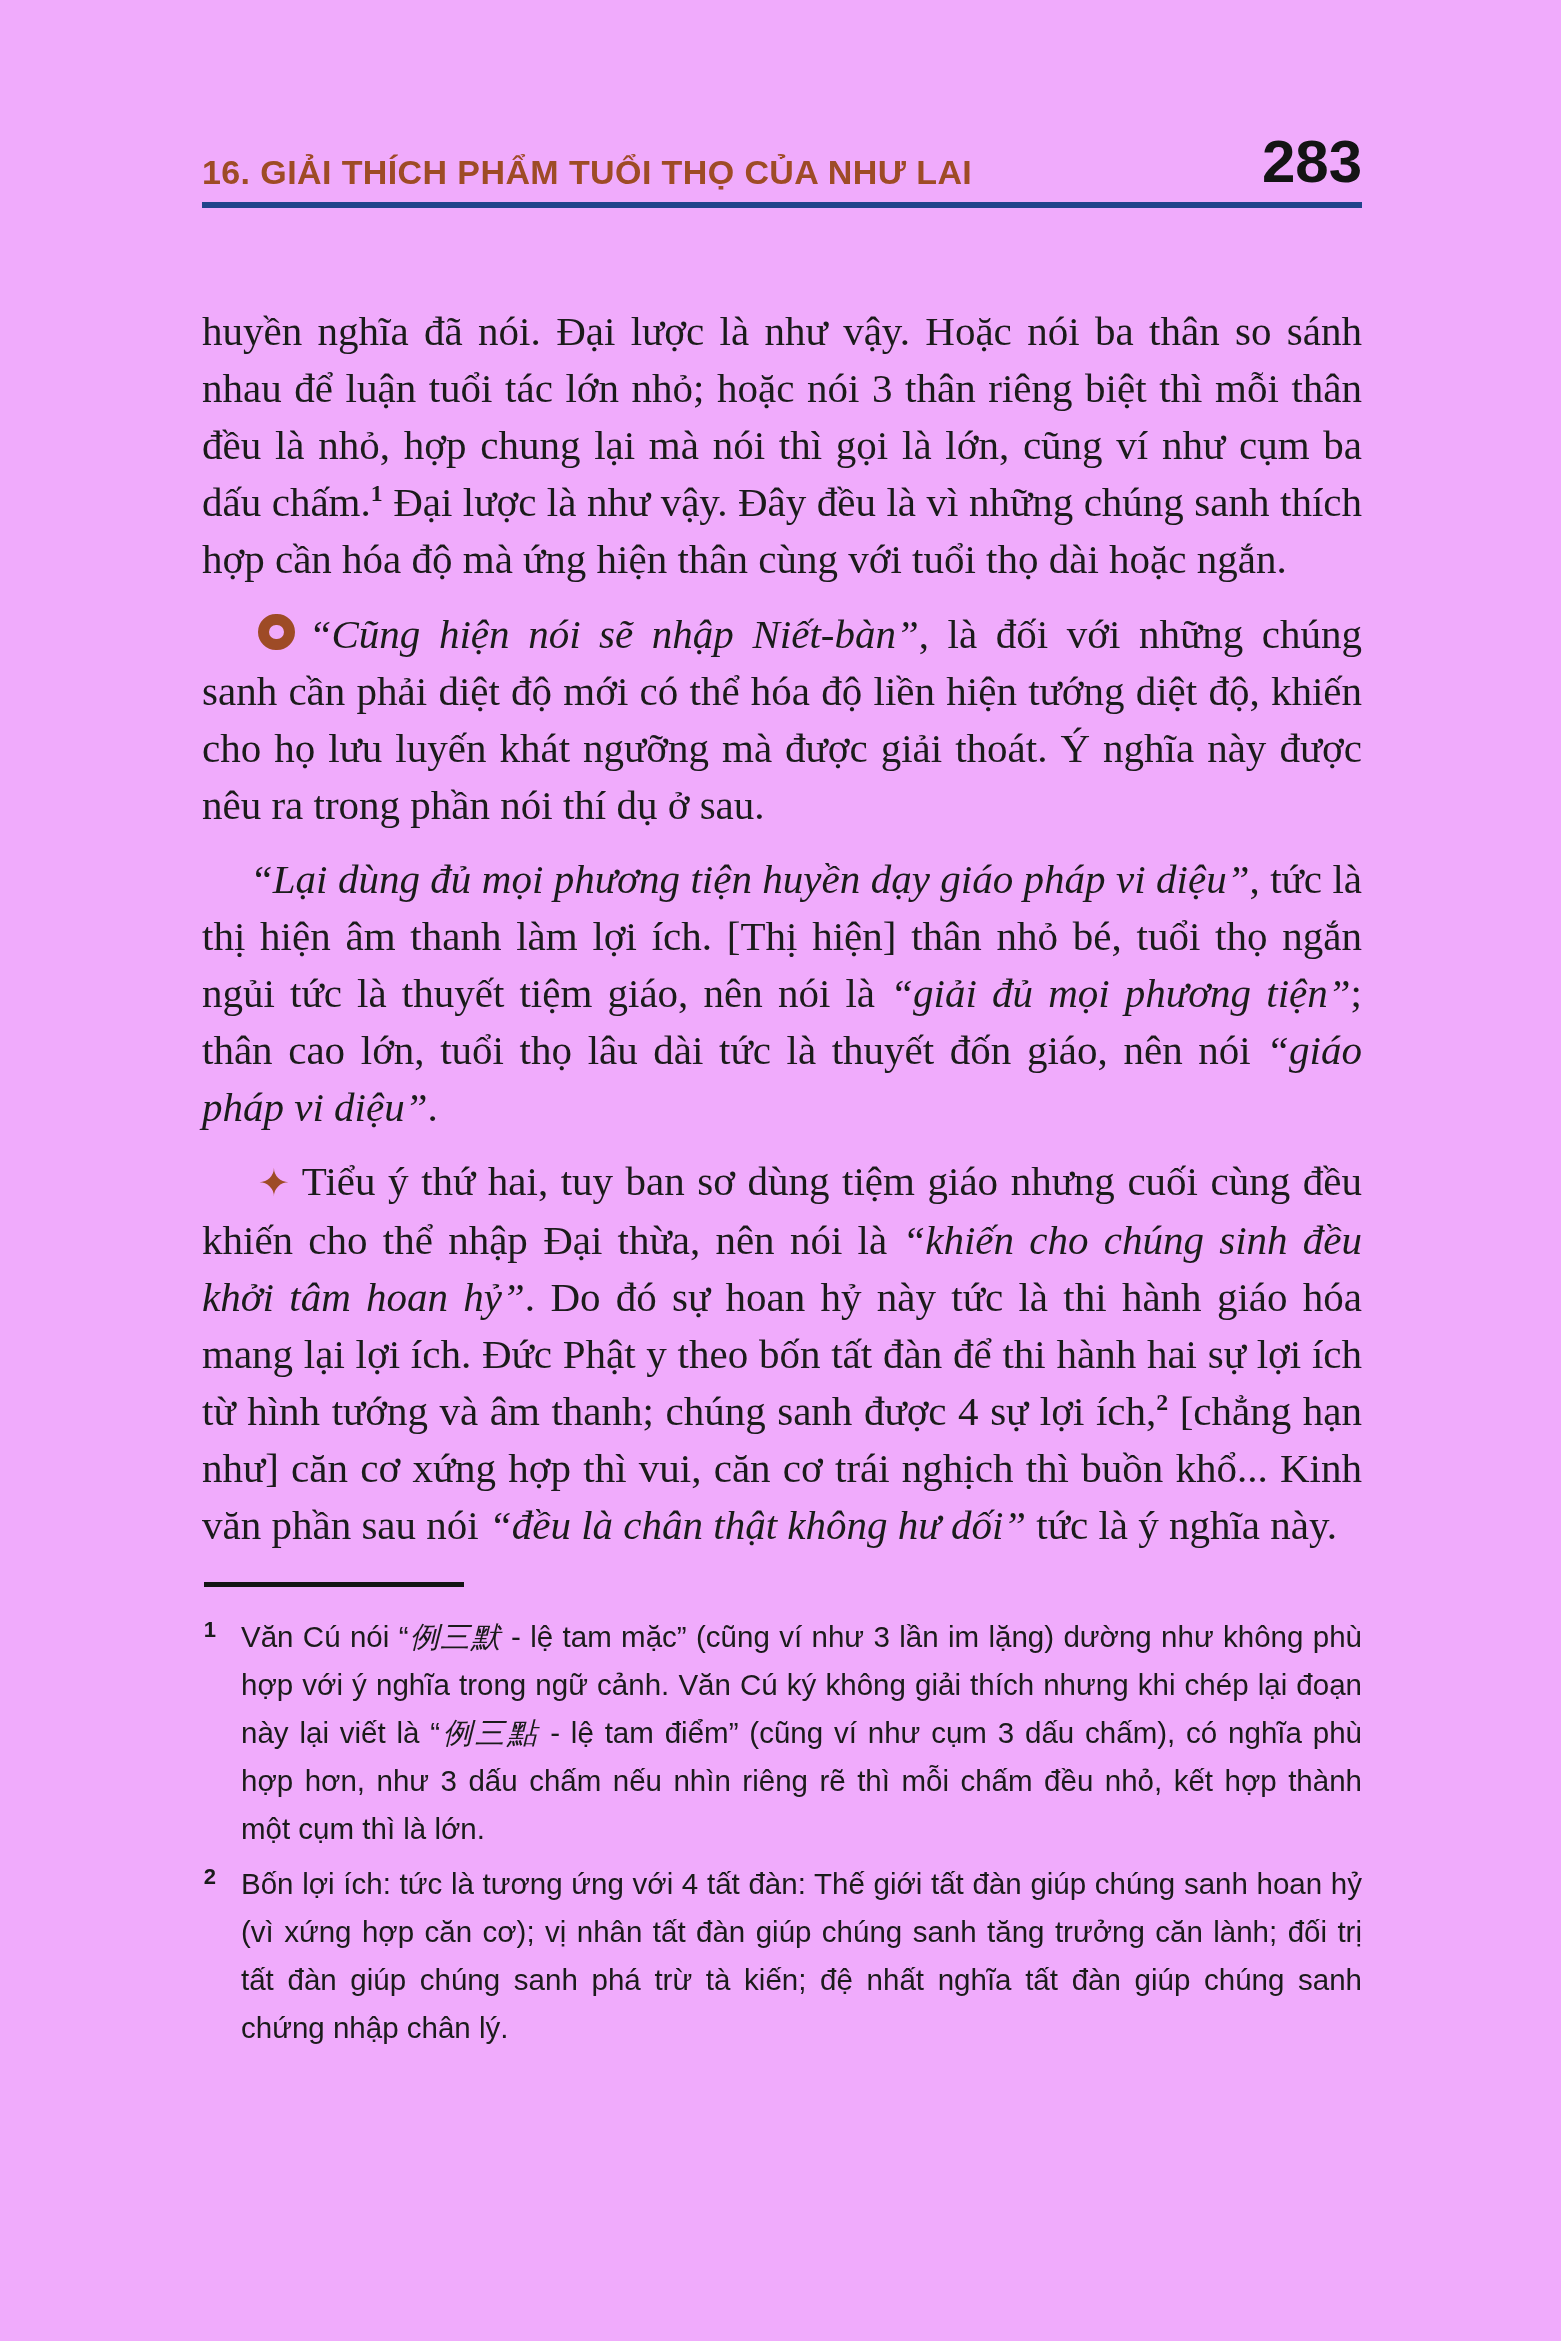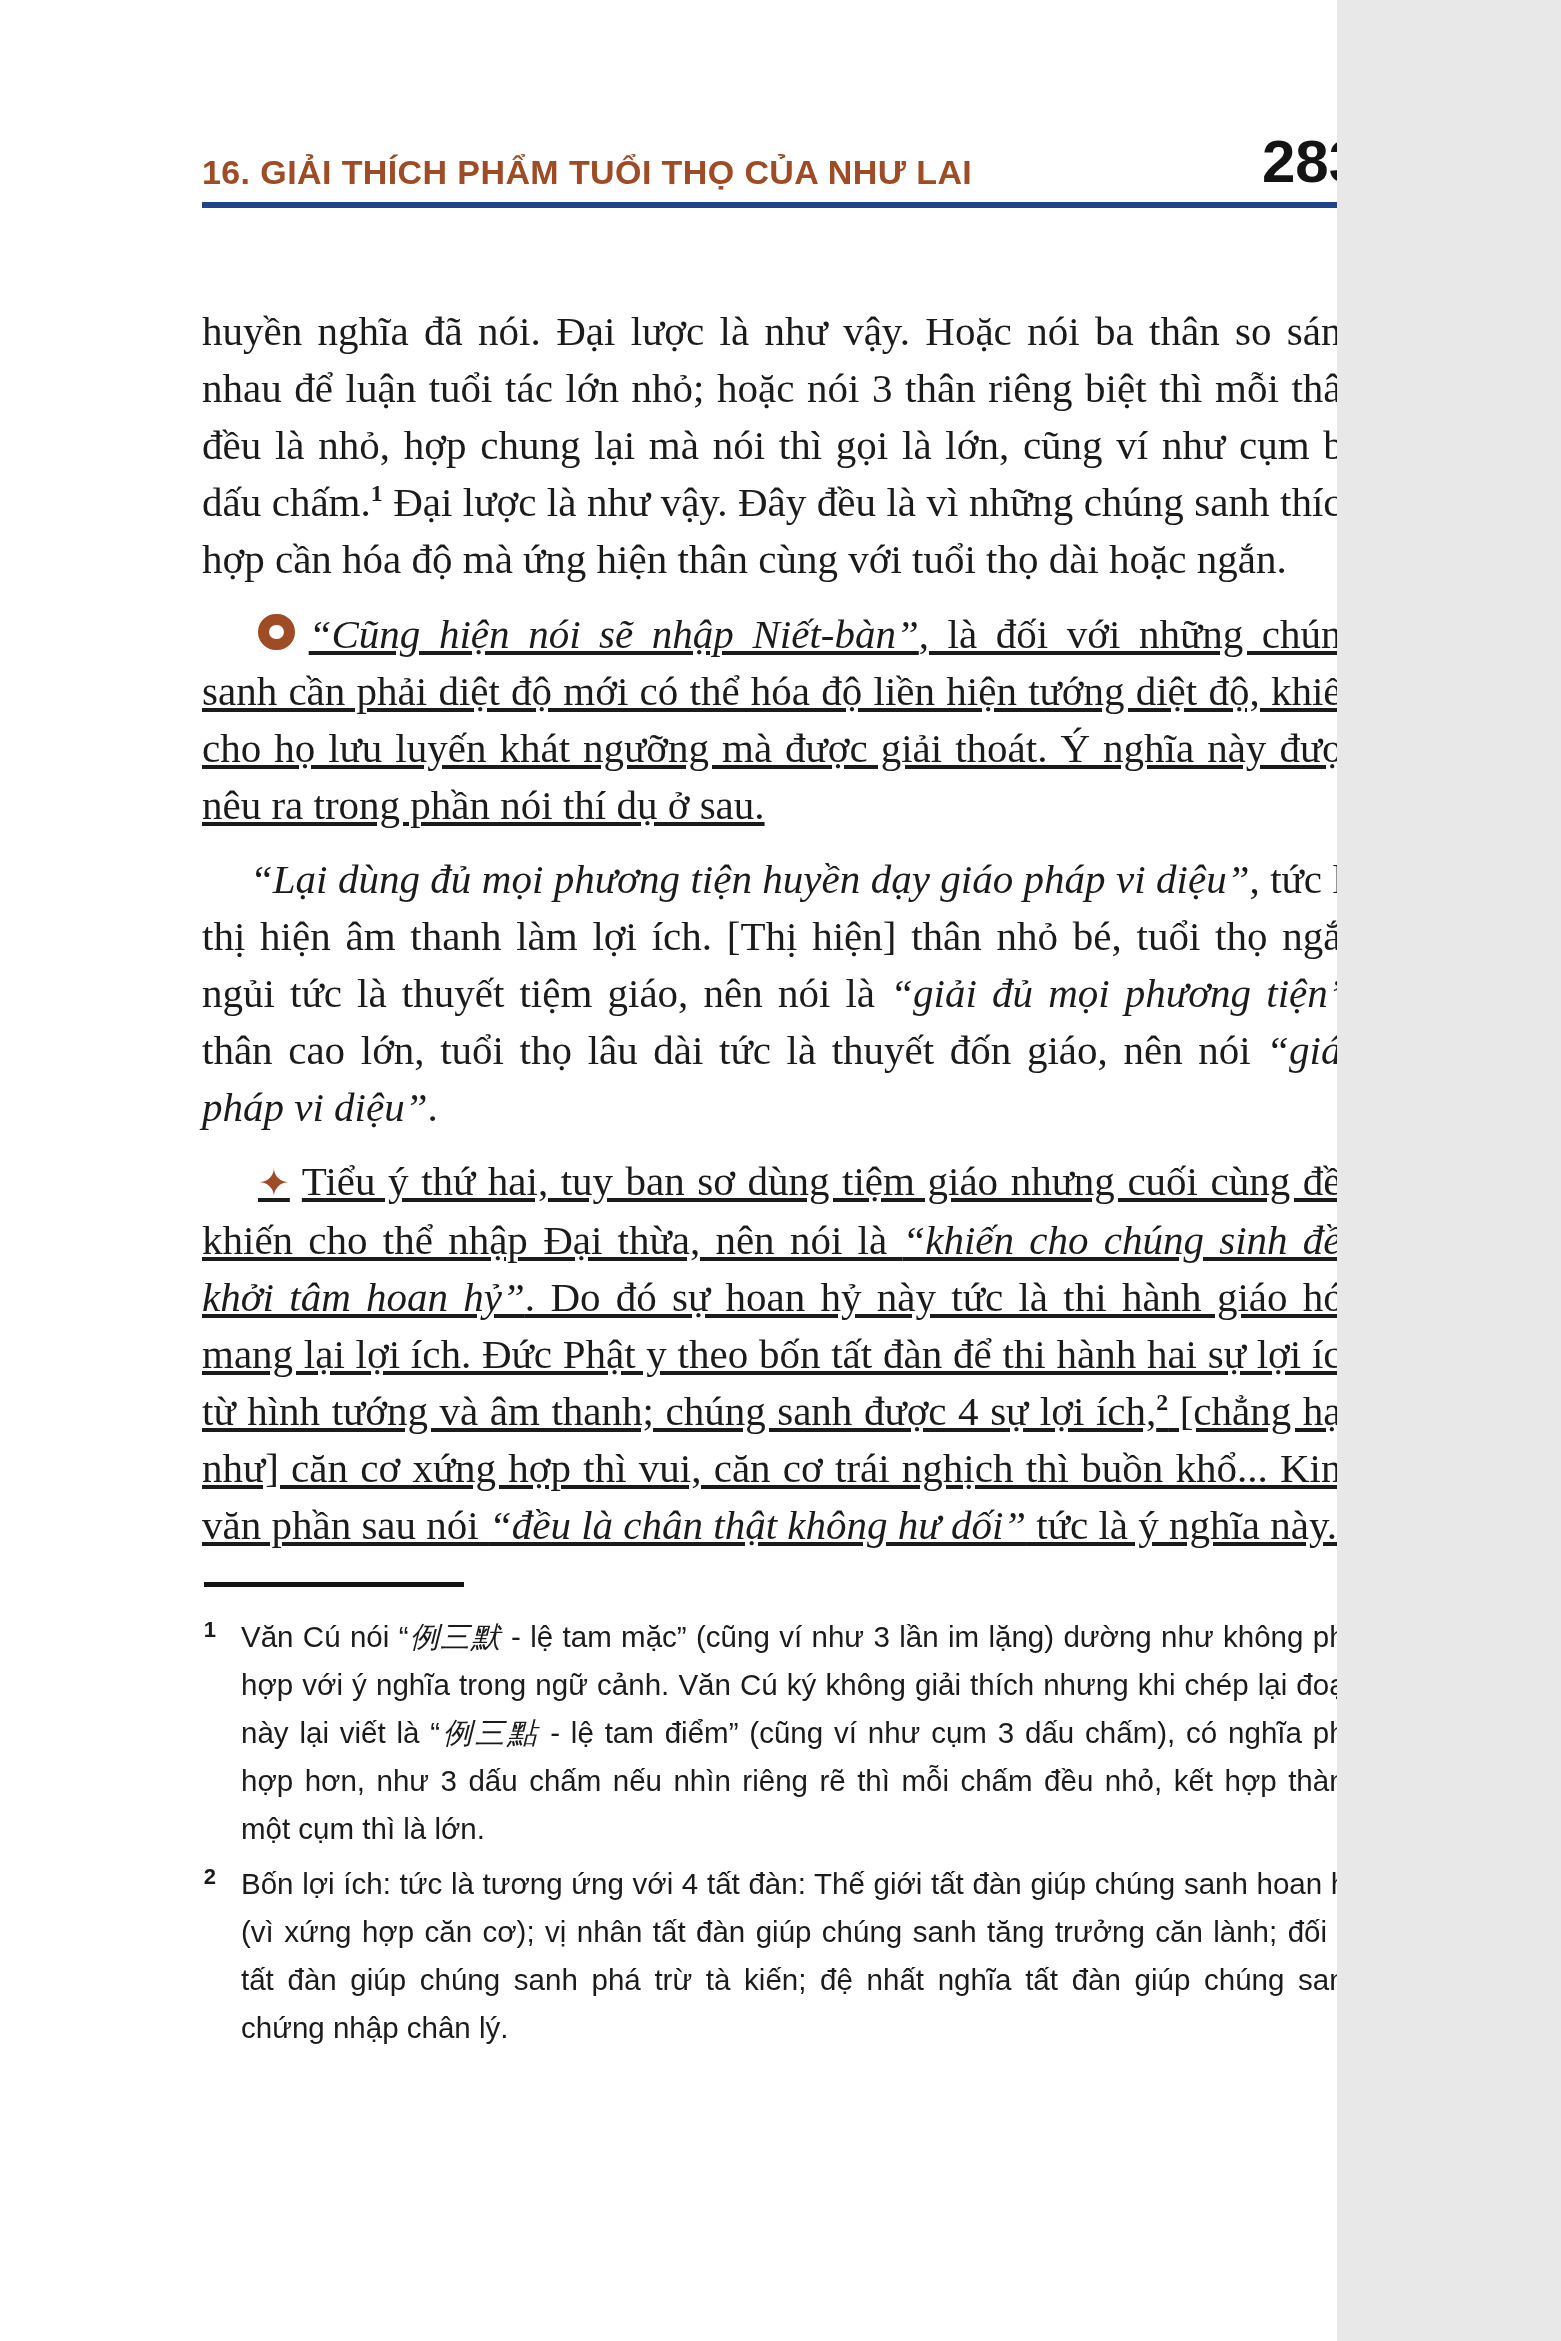--- a/index.html
+++ b/index.html
@@ -4,22 +4,22 @@
 <style>
   :root{
     --accent:#9E4B26;
     --rule:#21438B;
     --ink:#1B1B1B;
   }
   html,body{margin:0;padding:0;}
   body{background:#e8e8e8;}
   .page{
     position:relative;
-    width:1337px;height:2342px;
-    background:#ffffff;
+    width:1561px;height:2342px;
+    background:#f0abfc;
     overflow:hidden;
   }
   .content{
     position:absolute;
     left:202px;top:132px;
     width:1160px;
   }
   
   .runhead{
     display:flex;
@@ -51,21 +51,21 @@
   .bodytext{
     margin-top:95px;
     font-family:"Liberation Serif","DejaVu Serif",serif;
     font-size:41px;
     line-height:57px;
     color:var(--ink);
     text-align:justify;
   }
   .bodytext p{margin:0 0 17.3px 0;}
   .bodytext p.indent{text-indent:48px;}
-  .bodytext p.marked{text-indent:56px;text-decoration:underline;}
+  .bodytext p.marked{text-indent:56px;}
   .ring{
     display:inline-block;
     width:14.7px;height:14.7px;
     border:11.3px solid var(--accent);
     border-radius:50%;
     vertical-align:-2.6px;
     margin-right:14px;
   }
   .star{
     color:var(--accent);

